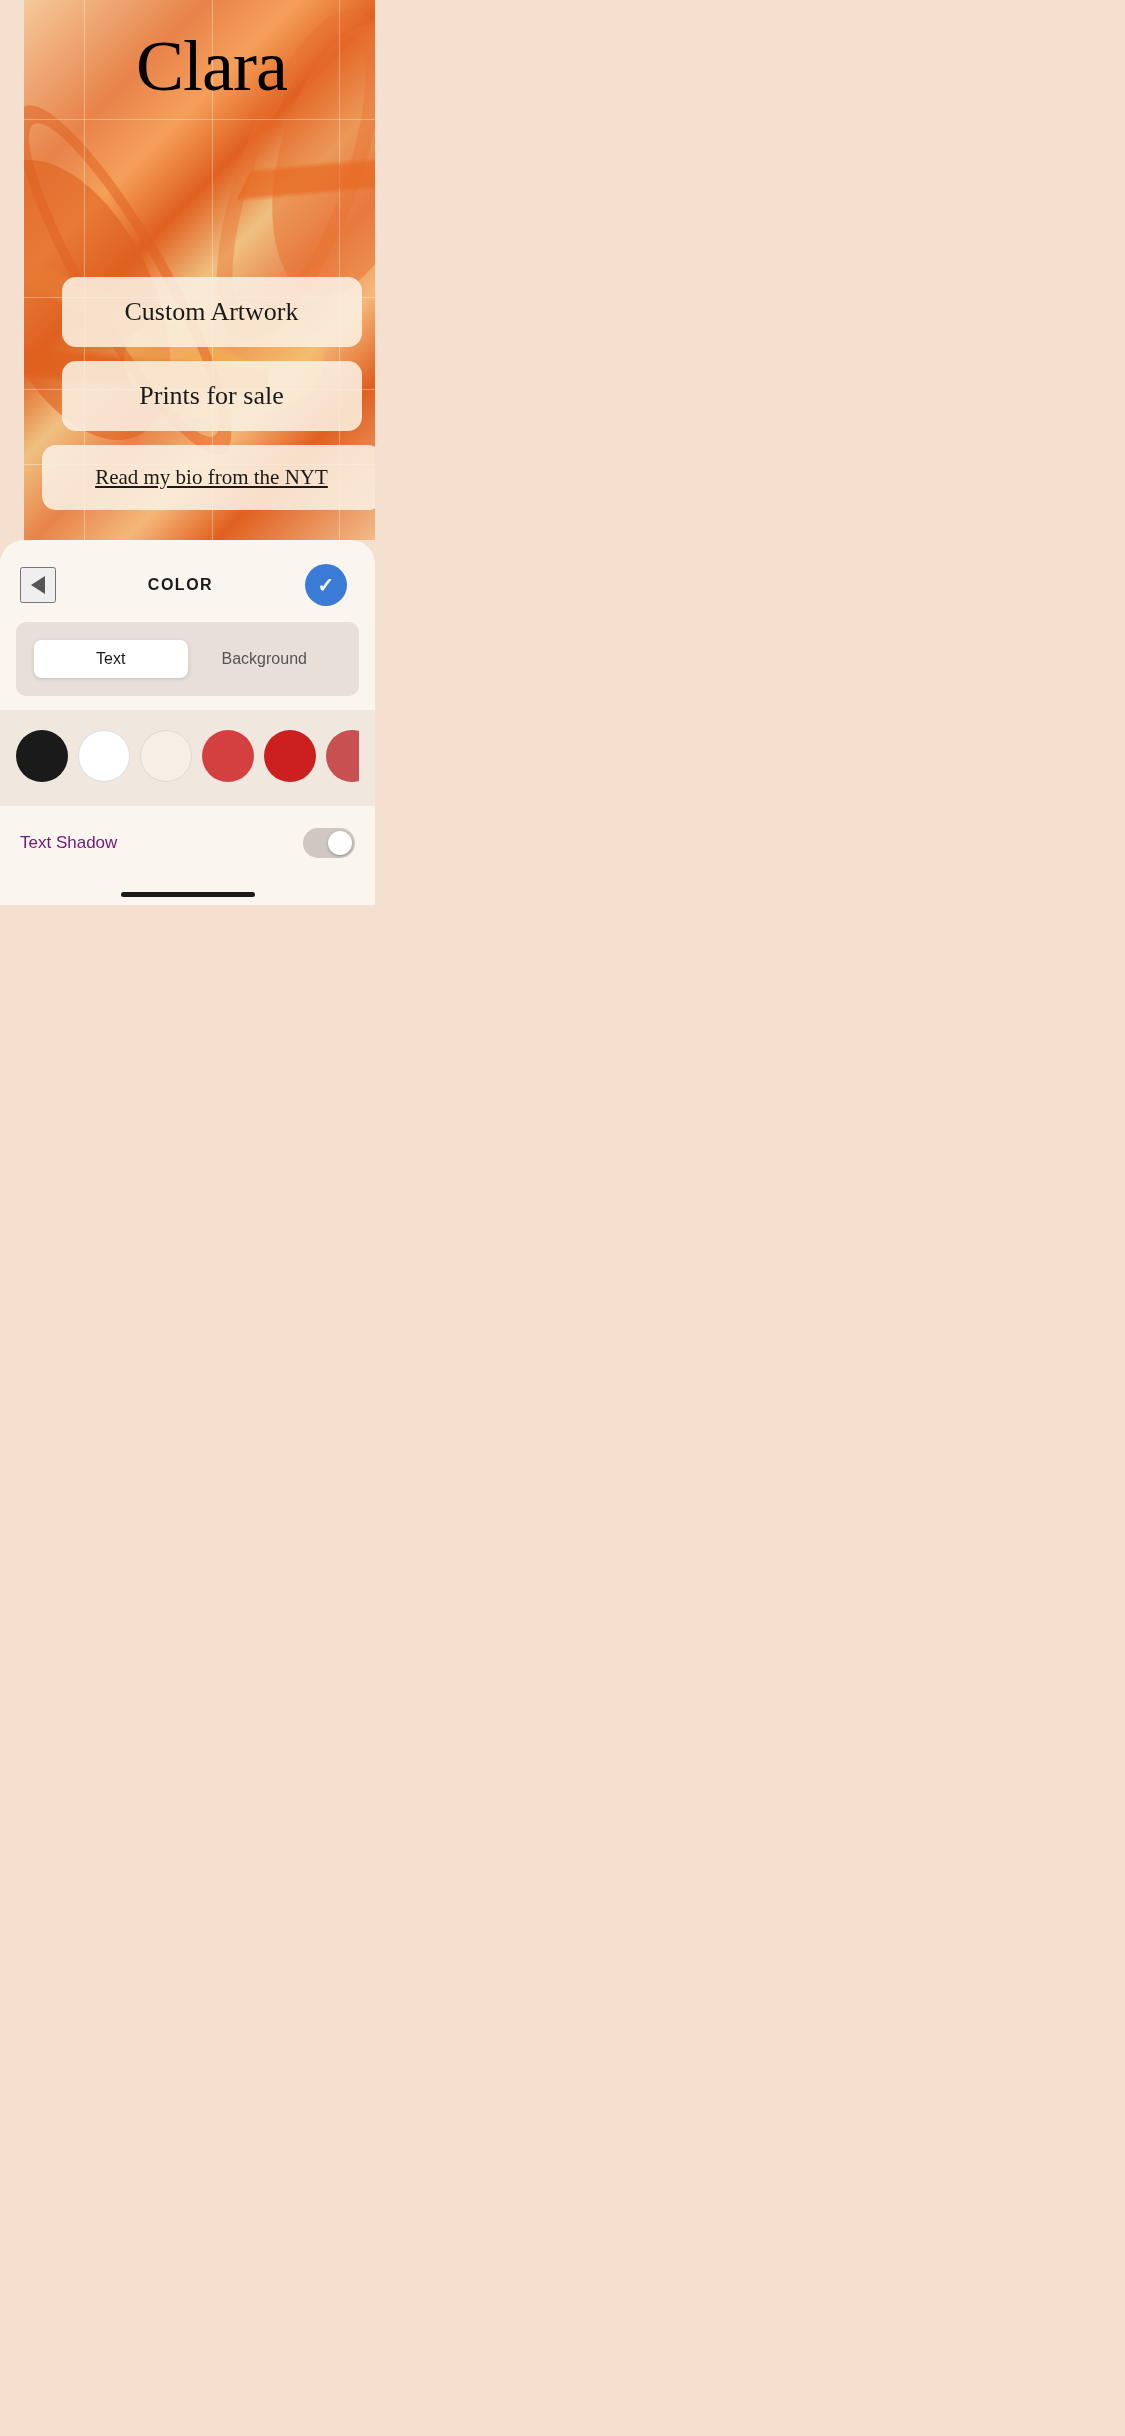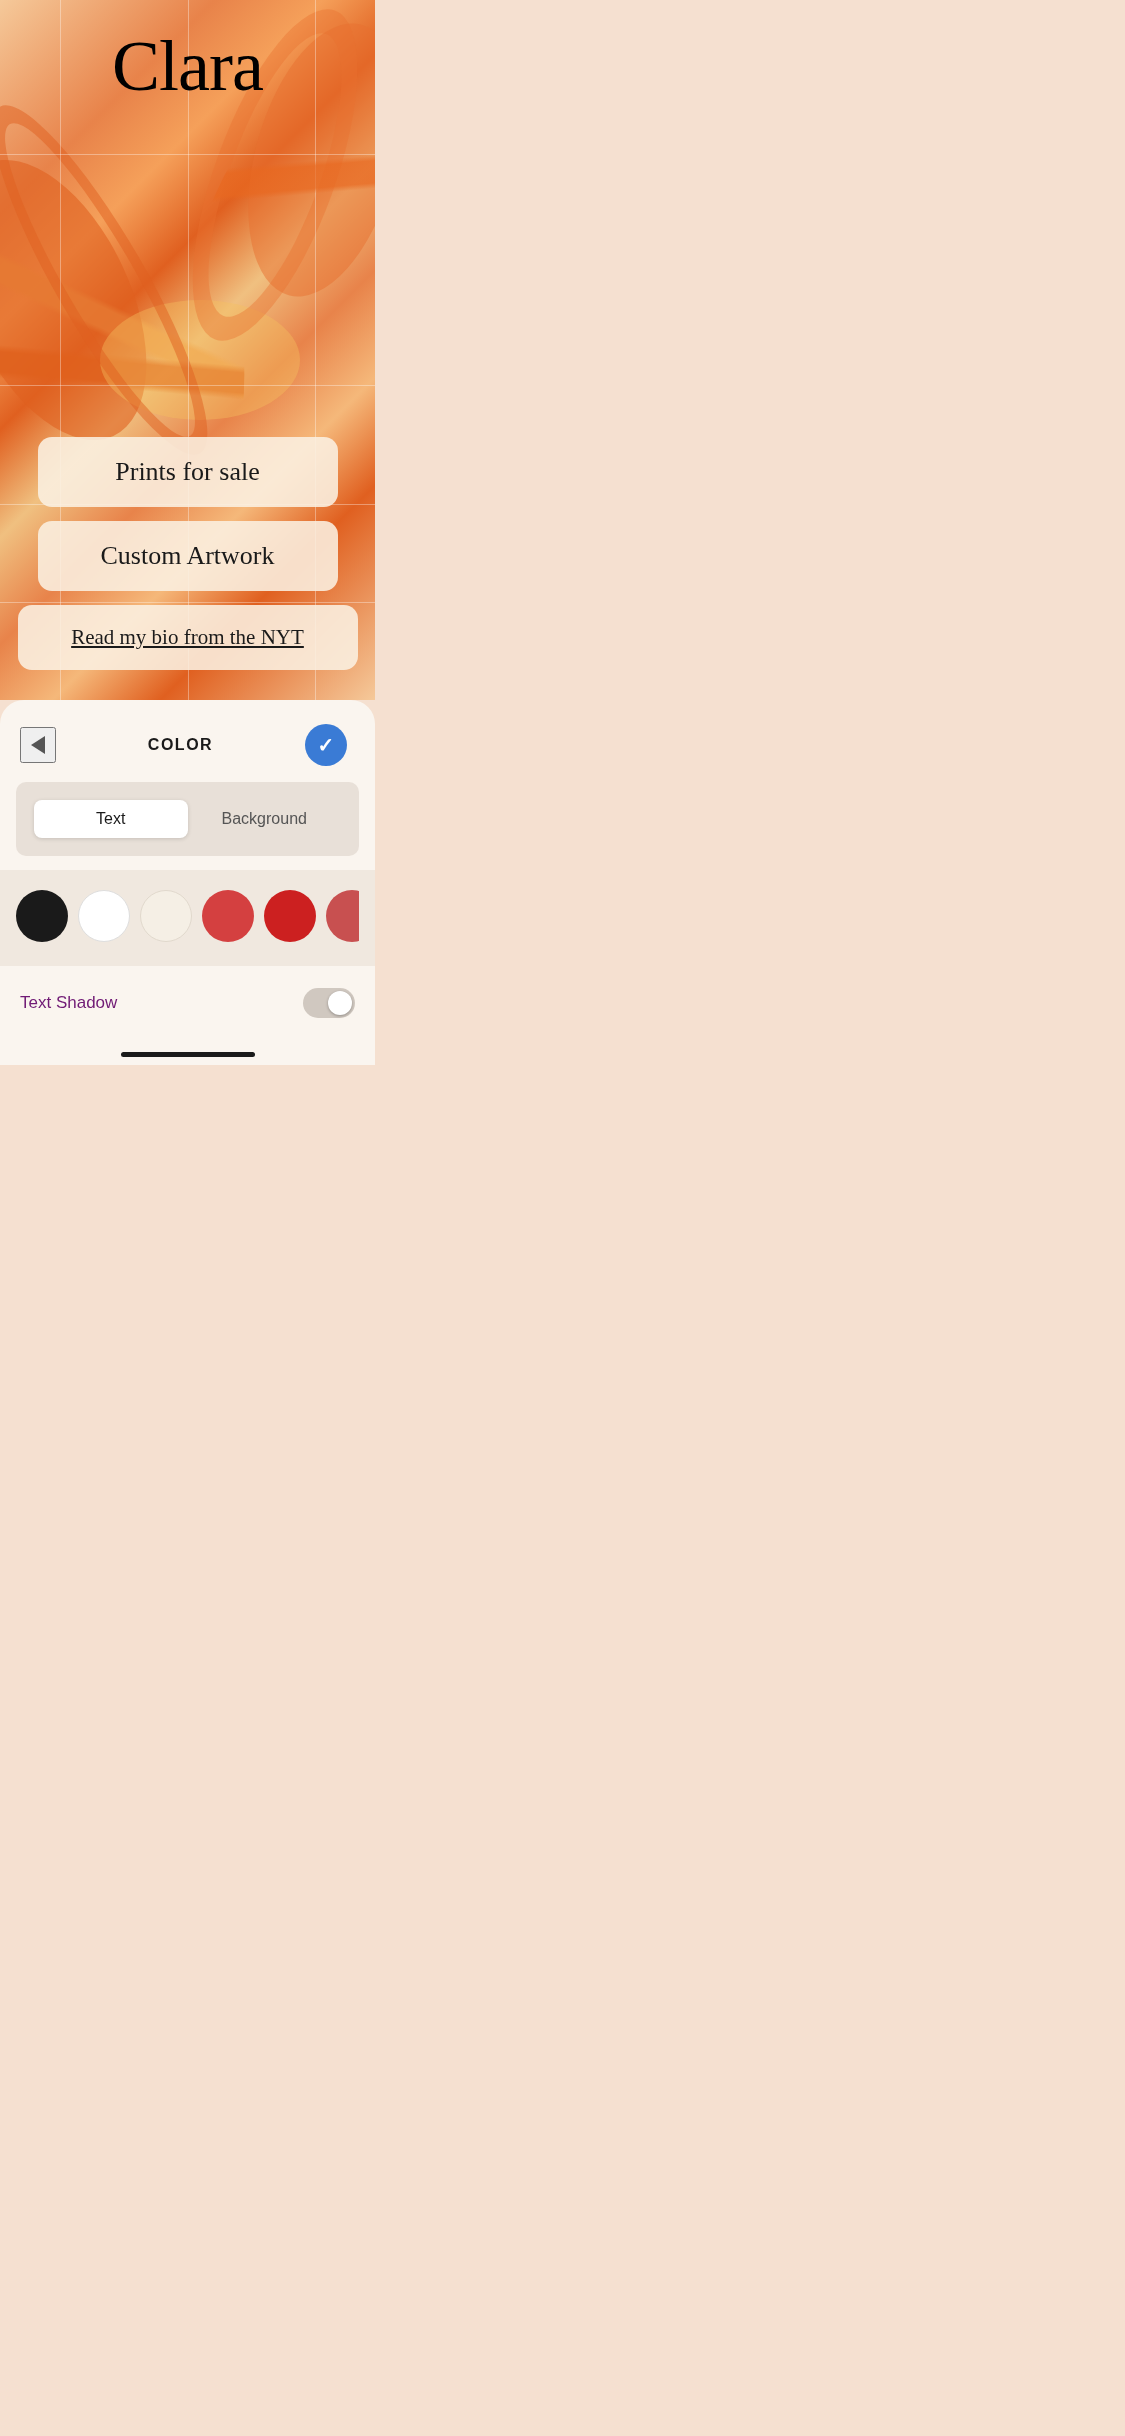--- a/index.html
+++ b/index.html
@@ -11,33 +11,34 @@
       font-family: -apple-system, BlinkMacSystemFont, 'Helvetica Neue', sans-serif;
       background: #f5e0d0;
       overflow-x: hidden;
       position: relative;
     }
 
     
     .art-background {
       position: relative;
       width: 100%;
-      height: 700px;
+      height: 540px;
       overflow: hidden;
       background: linear-gradient(135deg,
         #f5c99a 0%,
         #e8834a 20%,
         #f5a05a 30%,
         #e06020 40%,
         #f0c080 50%,
         #e8834a 60%,
         #f5b87a 70%,
         #e06020 80%,
         #f5c99a 100%
       );
+      margin-left: 24px;
     }
 
     
     .art-background::before {
       content: '';
       position: absolute;
       top: -50px;
       left: -80px;
       width: 300px;
       height: 600px;
@@ -384,22 +385,22 @@
     <div class="grid-line-v" style="left: 16%;"></div>
     <div class="grid-line-v" style="left: 50%;"></div>
     <div class="grid-line-v" style="left: 84%;"></div>
   </div>
 
   <div class="art-title">
     <div class="art-title-text">Clara</div>
   </div>
 
   <div class="art-buttons">
+    <button class="art-btn">Custom Artwork</button>
     <button class="art-btn">Prints for sale</button>
-    <button class="art-btn">Custom Artwork</button>
     <button class="art-btn art-btn-wide">Read my bio from the NYT</button>
   </div>
 
 </div>
 
 <div class="bottom-panel">
 
   <div class="panel-header">
     <button class="back-btn">
       <div class="back-icon"></div>

